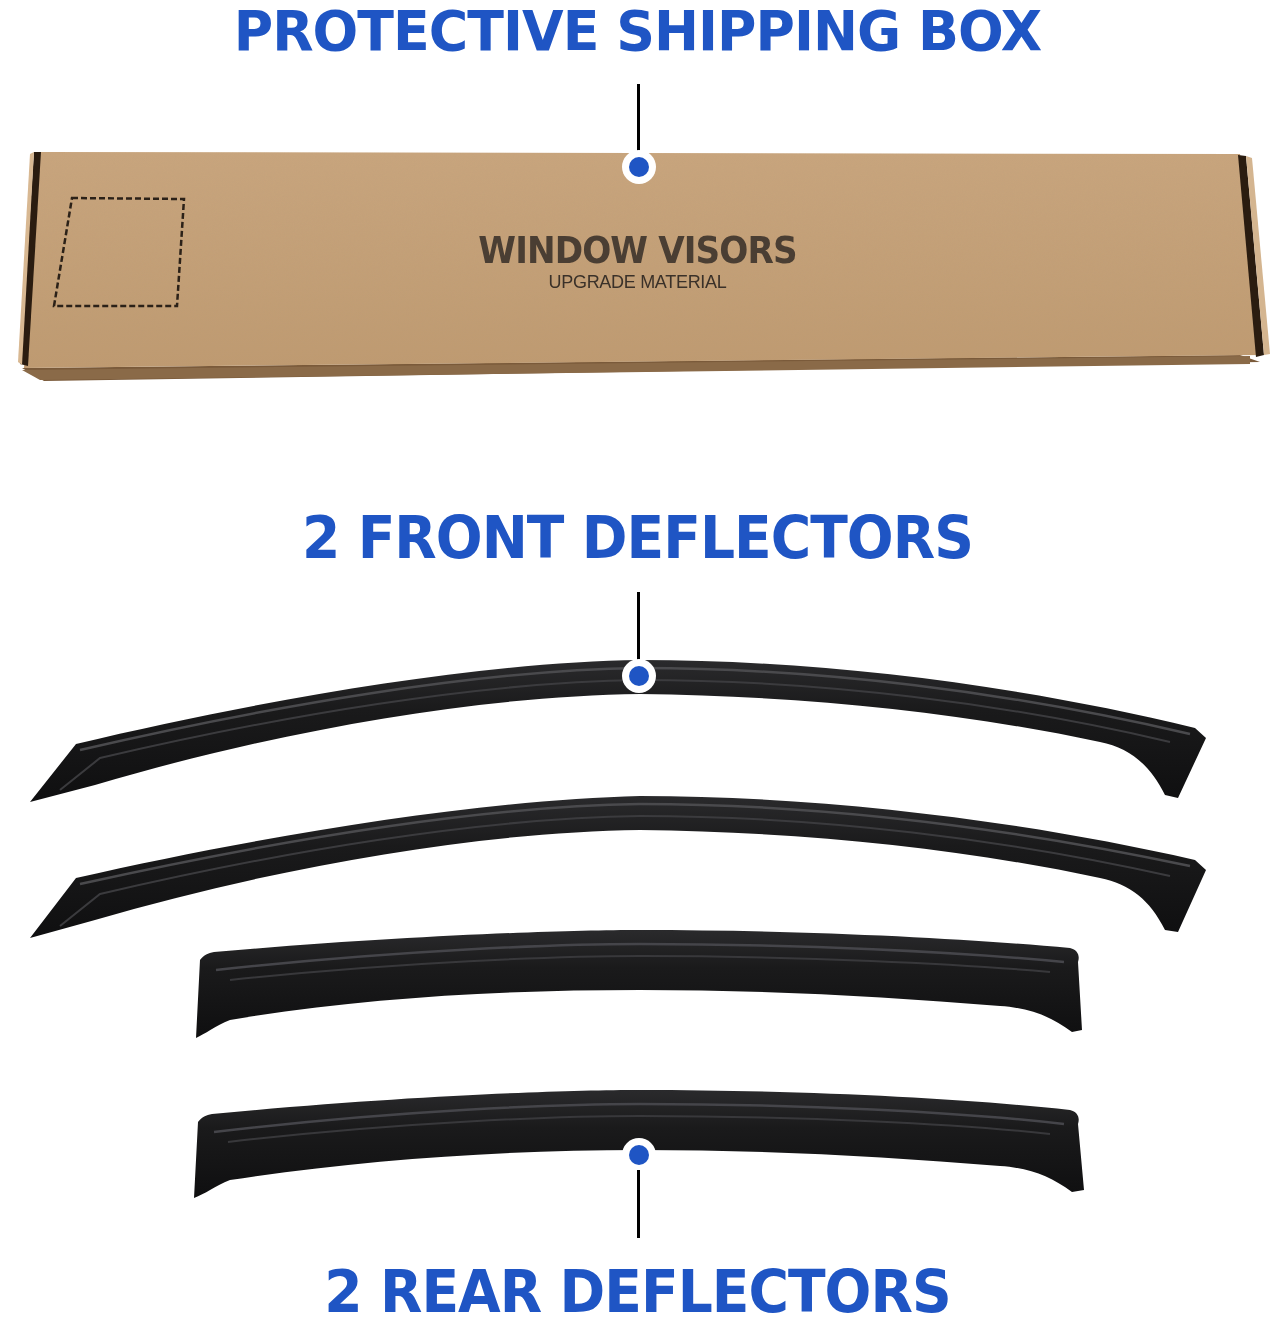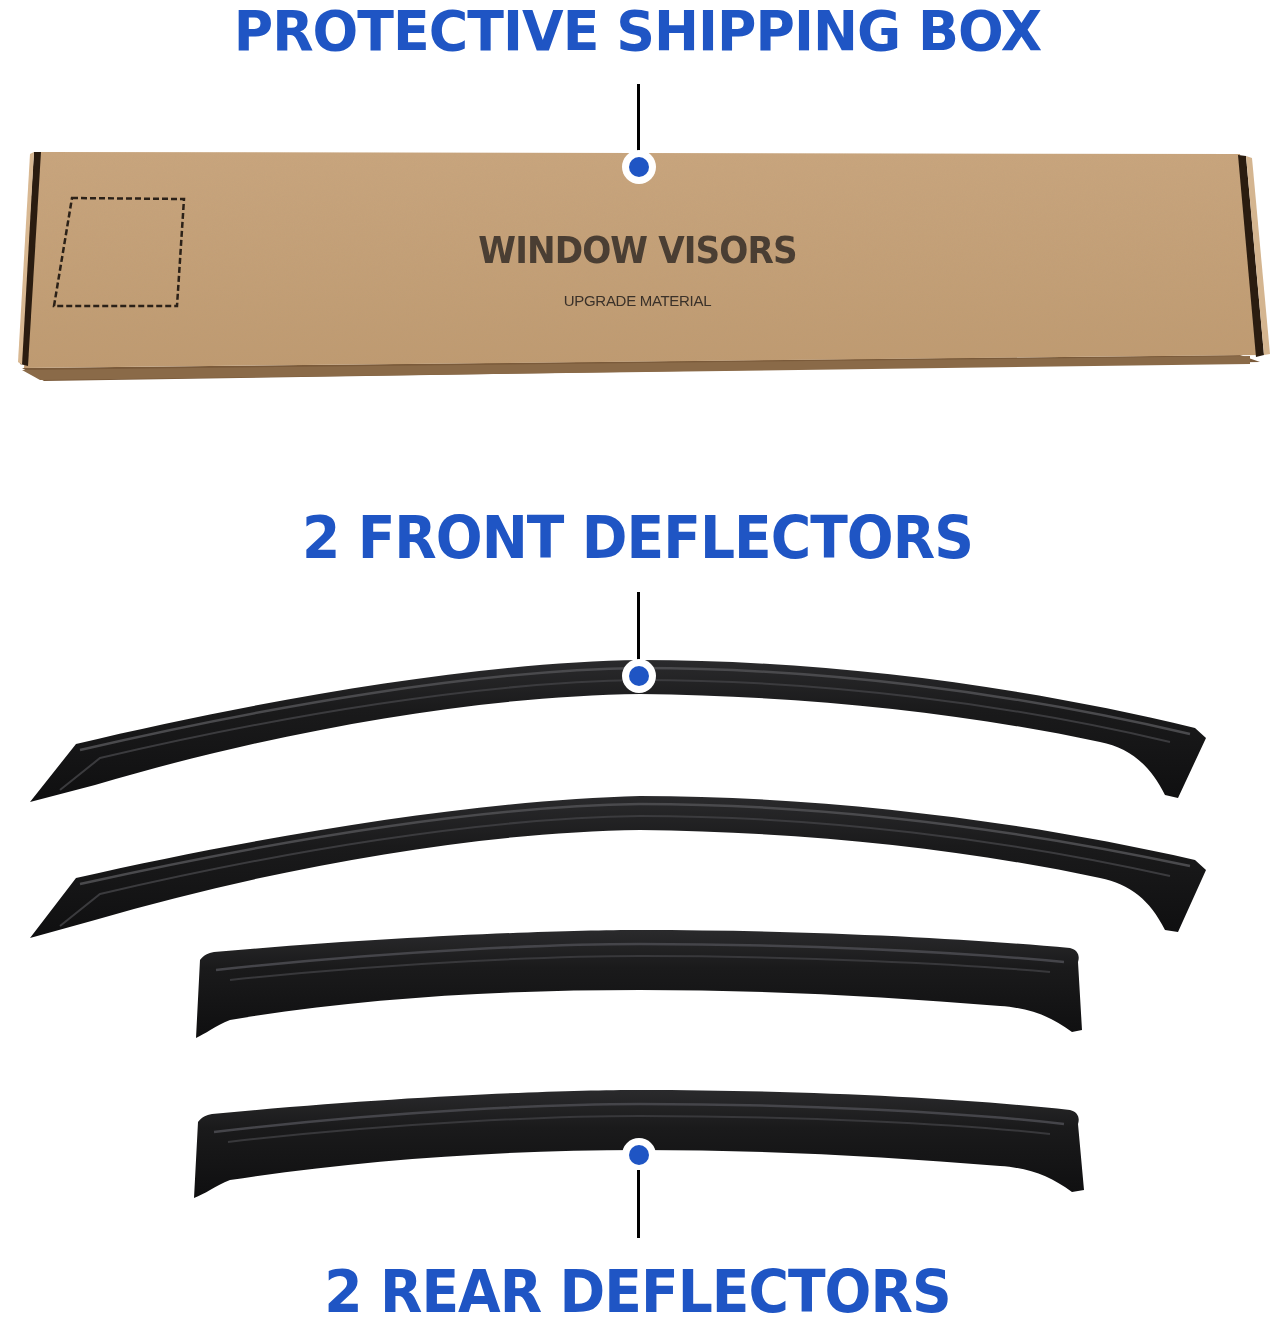--- a/index.html
+++ b/index.html
@@ -19,21 +19,21 @@
       display: flex; align-items: center; justify-content: center;
     }
     .pin .dot { width: 20px; height: 20px; border-radius: 50%; background: #1f55c4; }
     svg.art { position: absolute; left: 0; top: 0; }
     .box-text { position: absolute; left: 0; width: 1275px; text-align: center; }
     #box-title {
       top: 228px; font-family: "DejaVu Sans", sans-serif; font-weight: bold;
       font-size: 38px; color: #4a3e33; letter-spacing: -1px; transform: scaleX(0.9);
     }
     #box-sub {
-      top: 292px; font-family: "Liberation Sans", sans-serif; font-size: 15px;
+      top: 272px; font-family: "Liberation Sans", sans-serif; font-size: 18px;
       color: #3a3129; letter-spacing: -0.3px;
     }
   </style>
 </head>
 <body>
 
 <h1 class="heading" id="h-box">PROTECTIVE SHIPPING BOX</h1>
 
 <div class="leader" style="top:84px;height:70px;"></div>
 

